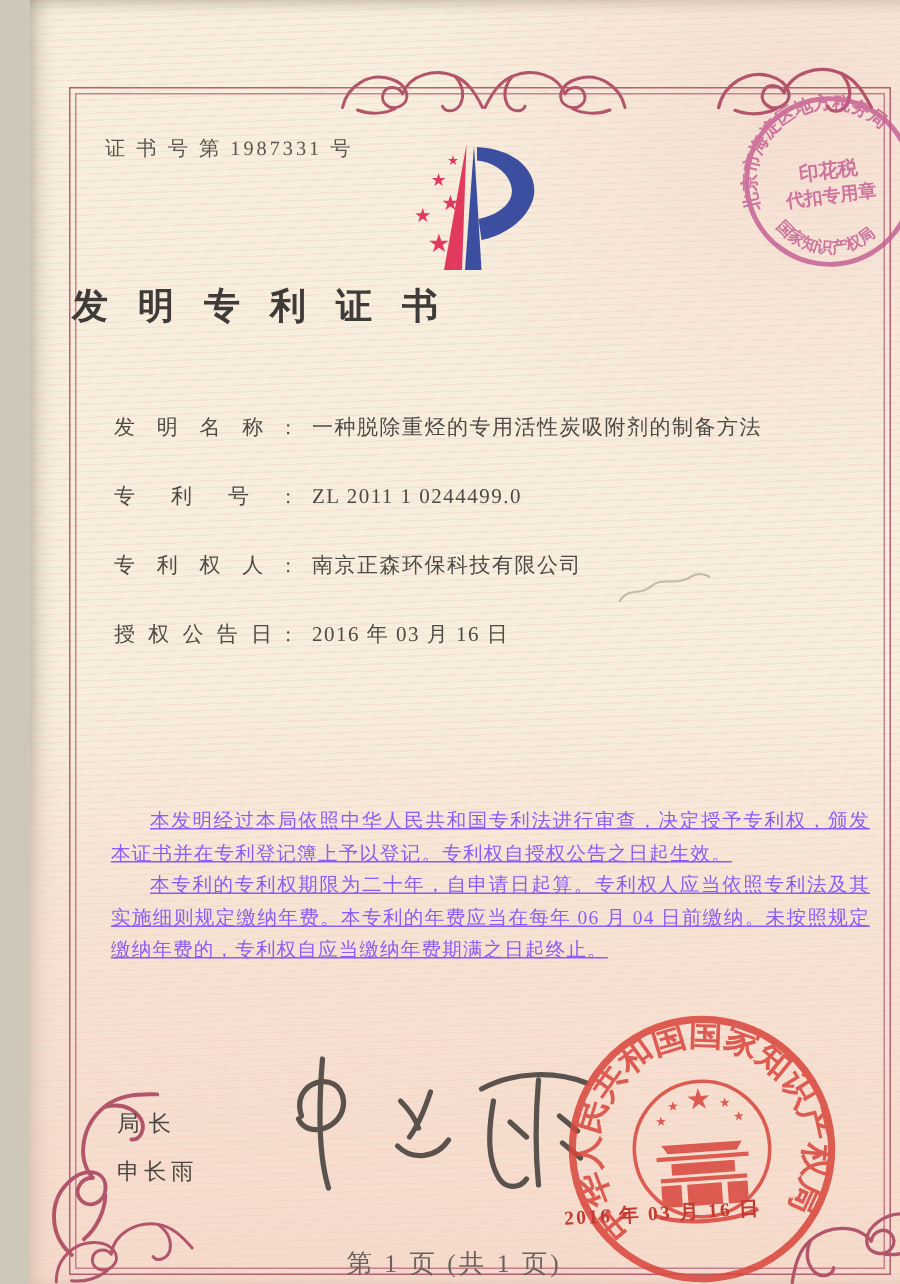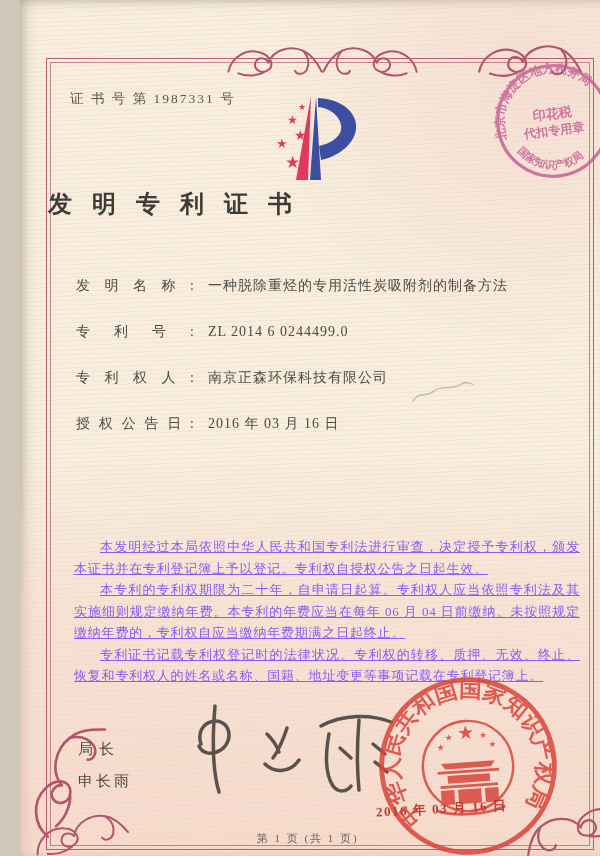--- a/index.html
+++ b/index.html
@@ -36,21 +36,21 @@
     color:#8b5cf6;text-align:justify;letter-spacing:0.8px;text-decoration:underline;}
   .body-text p{margin:0;text-indent:2em;}
   .sig-title{left:58px;top:740px;font-size:15px;letter-spacing:6px;color:#4c4742;}
   .sig-name{left:58px;top:772px;font-size:15px;letter-spacing:3px;color:#4c4742;}
   .signature-svg{left:150px;top:700px;width:250px;height:100px;}
   .logo-svg{left:238px;top:88px;width:120px;height:100px;}
   .tax-seal{left:470px;top:58px;width:126px;height:126px;transform:rotate(-7deg);opacity:.78;}
   .official-seal{left:352px;top:670px;width:192px;height:192px;transform:rotate(-4deg);opacity:.86;}
   .seal-date{left:356px;top:800px;font-size:13px;font-weight:600;color:#c23a31;
     letter-spacing:1.5px;transform:rotate(-3deg);}
-  .footer{left:50%;top:831px;transform:translateX(-62%);font-size:11px;
+  .footer{left:50%;top:831px;transform:translateX(-62%);font-size:17px;
     letter-spacing:2px;color:#6a625c;text-align:center;}
   .orn{position:absolute;color:#b2556a;}
   .pencil{left:388px;top:380px;opacity:.55;}
 </style>
 </head>
 <body>
 
 <div class="page">
 
   <svg width="0" height="0" style="position:absolute">
@@ -121,40 +121,39 @@
 
   <div class="abs title">发明专利证书</div>
 
   <div class="abs fields">
     <div class="field-row">
       <span class="field-label">发明名称:</span>
       <span class="field-value">一种脱除重烃的专用活性炭吸附剂的制备方法</span>
     </div>
     <div class="field-row">
       <span class="field-label">专利号:</span>
-      <span class="field-value">ZL 2014 6 0244499.0</span>
+      <span class="field-value">ZL 2011 1 0244499.0</span>
     </div>
     <div class="field-row">
       <span class="field-label">专利权人:</span>
       <span class="field-value">南京正森环保科技有限公司</span>
     </div>
     <div class="field-row">
       <span class="field-label">授权公告日:</span>
       <span class="field-value">2016 年 03 月 16 日</span>
     </div>
   </div>
 
   <svg class="abs pencil" width="70" height="24" viewBox="0 0 70 24">
     <path d="M4,18 C12,8 18,16 26,10 C34,4 44,12 54,6 C58,4 64,6 66,8" fill="none" stroke="#9a8f88" stroke-width="1.4" transform="rotate(-6 35 12)"></path>
   </svg>
 
   <div class="abs body-text">
     <p>本发明经过本局依照中华人民共和国专利法进行审查，决定授予专利权，颁发本证书并在专利登记簿上予以登记。专利权自授权公告之日起生效。</p>
     <p>本专利的专利权期限为二十年，自申请日起算。专利权人应当依照专利法及其实施细则规定缴纳年费。本专利的年费应当在每年 06 月 04 日前缴纳。未按照规定缴纳年费的，专利权自应当缴纳年费期满之日起终止。</p>
-    <p>专利证书记载专利权登记时的法律状况。专利权的转移、质押、无效、终止、恢复和专利权人的姓名或名称、国籍、地址变更等事项记载在专利登记簿上。</p>
   </div>
 
   <div class="abs sig-title">局长</div>
   <div class="abs sig-name">申长雨</div>
 
   <svg class="abs signature-svg" viewBox="0 0 240 100">
     <g fill="none" stroke="#45403c" stroke-width="3.5" stroke-linecap="round" stroke-linejoin="round" opacity="0.88">
       <path d="M26,44 C18,20 52,12 54,34 C55,52 30,60 24,46"></path>
       <path d="M40,6 C38,30 36,66 44,92"></path>
       <path d="M92,34 C98,40 102,46 104,52"></path>

